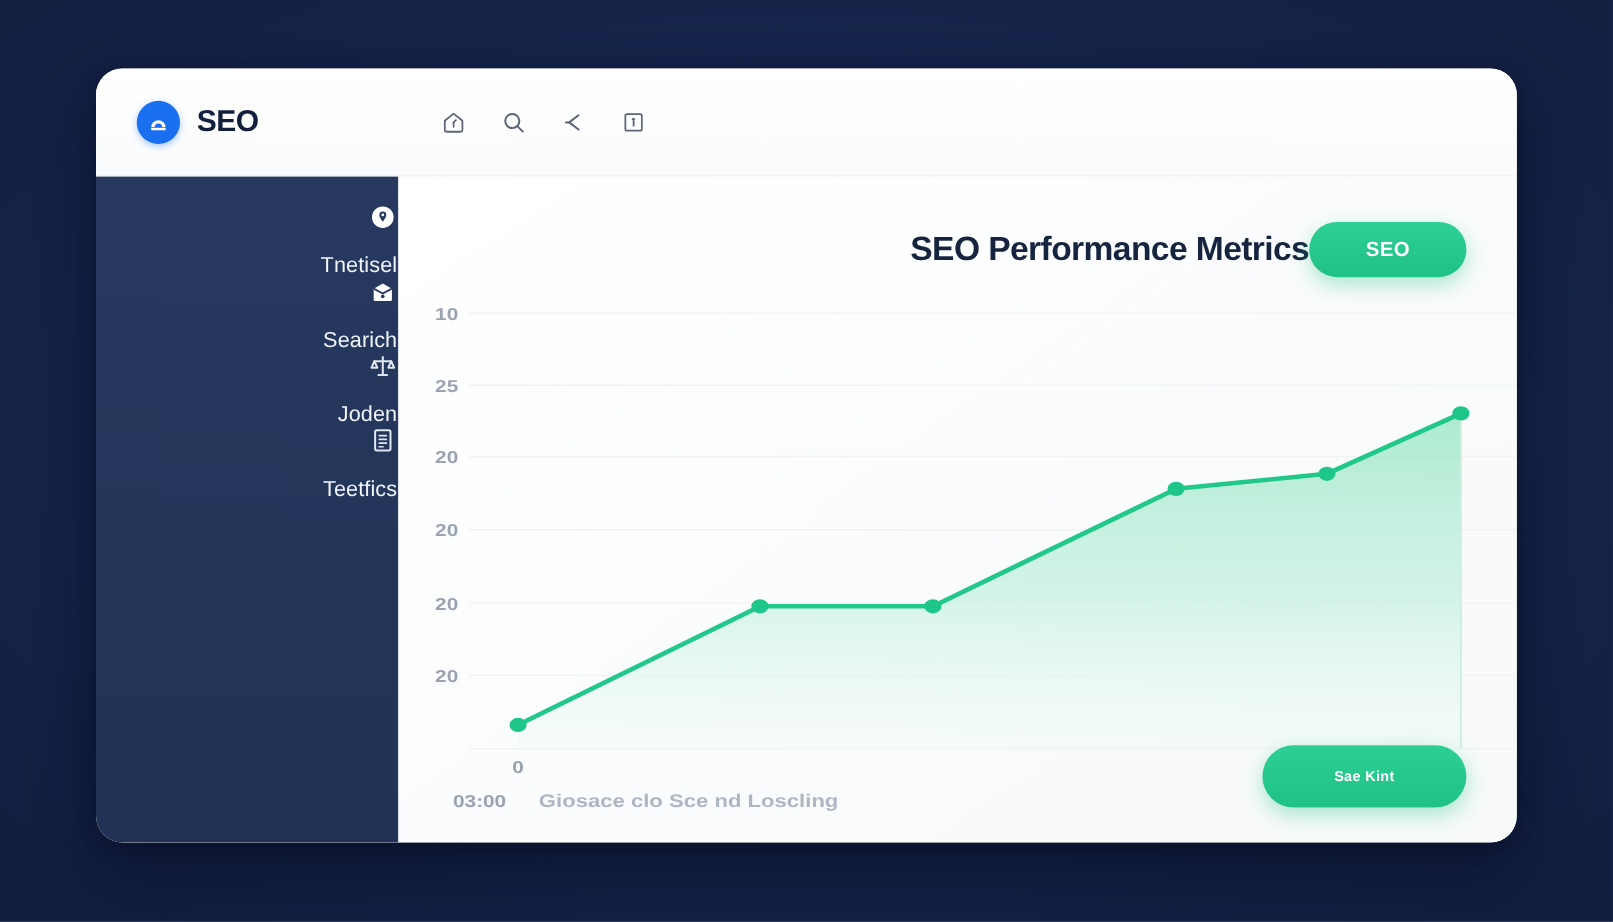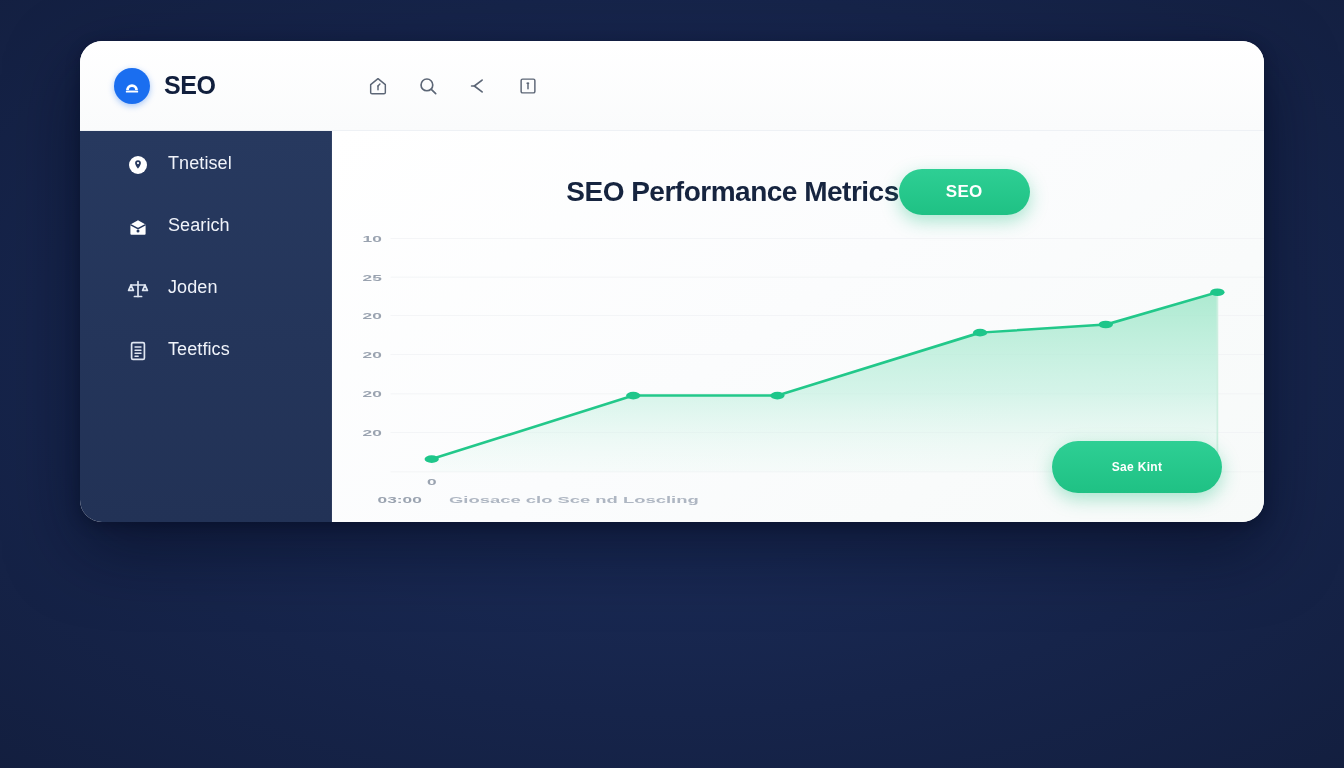--- a/index.html
+++ b/index.html
@@ -12,22 +12,22 @@
   #root {
     position:relative;
     width:1344px; height:768px;
     background:
       radial-gradient(ellipse 1100px 620px at 50% 46%, #1d3060 0%, #16244a 58%, #121d3c 100%);
   }
 
   
   .window {
     position:absolute;
-    left:80px; top:41px;
-    width:1184px; height:481px;
+    left:80px; top:57px;
+    width:1184px; height:645px;
     background:#ffffff;
     border-radius:22px;
     box-shadow:0 26px 70px rgba(4,10,30,.55), 0 4px 14px rgba(4,10,30,.35);
     overflow:hidden;
     display:flex; flex-direction:column;
   }
 
   
   .topbar {
     height:90px; flex:0 0 90px;
@@ -60,37 +60,37 @@
   .body { flex:1; display:flex; min-height:0; }
 
   
   .sidebar {
     width:252px; flex:0 0 252px;
     background:linear-gradient(180deg,#27395f 0%,#24355a 55%,#223256 100%);
     padding-top:22px;
     border-right:1px solid rgba(255,255,255,.05);
   }
   .side-item {
-    display:flex; align-items:flex-start; gap:18px;
-    height:62px; padding-left:46px; cursor:pointer;
+    display:flex; align-items:flex-end; gap:18px;
+    height:62px; padding-left:46px; cursor:pointer;flex-direction:column;
   }
   .side-icon {
     width:24px; height:24px; flex:0 0 24px;
     display:flex; align-items:center; justify-content:center;
     color:#dfe6f2;
   }
   .side-label { font-size:18px; color:#f0f3fa; letter-spacing:.1px; }
 
   
   .main {
     flex:1; min-width:0; position:relative;
     background:linear-gradient(145deg,#ffffff 0%,#fbfcfd 48%,#f7faf9 100%);
     padding:38px 42px 0 42px;
   }
-  .main-head { display:flex; align-items:center; justify-content:center; }
+  .main-head { display:flex; align-items:center; justify-content:flex-end; }
   .page-title {
     font-size:28px; font-weight:bold; color:#16243f; letter-spacing:-.5px;
   }
   .pill-btn {
     background:linear-gradient(180deg,#2ecf94 0%,#1fc184 100%);
     color:#ffffff; font-size:17px; font-weight:bold;
     border:none; border-radius:999px; cursor:pointer;
     letter-spacing:.3px;
     box-shadow:0 6px 18px rgba(31,193,132,.38);
   }

